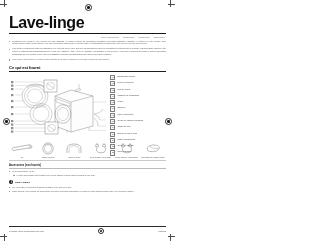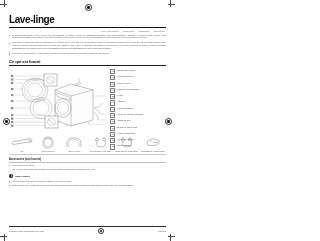--- a/index.html
+++ b/index.html
@@ -6,21 +6,21 @@
   body{width:175px;height:241px;background:#ffffff;font-family:"Liberation Sans",sans-serif;overflow:hidden;position:relative;}
   .page{position:absolute;inset:0;}
 
   
   .cmark{position:absolute;background:#4a4a4a;}
   .reg{position:absolute;width:5px;height:5px;border-radius:50%;border:1.1px solid #2b2b2b;background:#fff;}
   .reg::after{content:"";position:absolute;left:1.3px;top:1.3px;width:2.4px;height:2.4px;border-radius:50%;background:#1a1a1a;}
 
   .content{position:absolute;left:9px;top:15px;width:157px;}
 
-  .title{font-size:10px;font-weight:bold;color:#0f0f0f;letter-spacing:-0.4px;line-height:1;margin:0;}
+  .title{font-size:16px;font-weight:bold;color:#0f0f0f;letter-spacing:-0.4px;line-height:1;margin:0;}
   .title-rule{height:1.1px;background:#141414;margin-top:2px;width:157px;}
 
   .modelline{display:flex;justify-content:flex-end;gap:4px;margin-top:2.5px;padding-right:1px;}
   .modelline span{font-size:1.45px;color:#5d5d5d;white-space:nowrap;}
 
   .bullets{margin-top:2px;}
   .bl{display:flex;gap:2px;margin-bottom:2.2px;}
   .bdot{flex:0 0 auto;width:1.3px;height:1.3px;background:#9a9a9a;margin-top:1.3px;}
   .btxt{font-size:1.75px;line-height:1.62;color:#4f4f4f;text-align:justify;}
 

